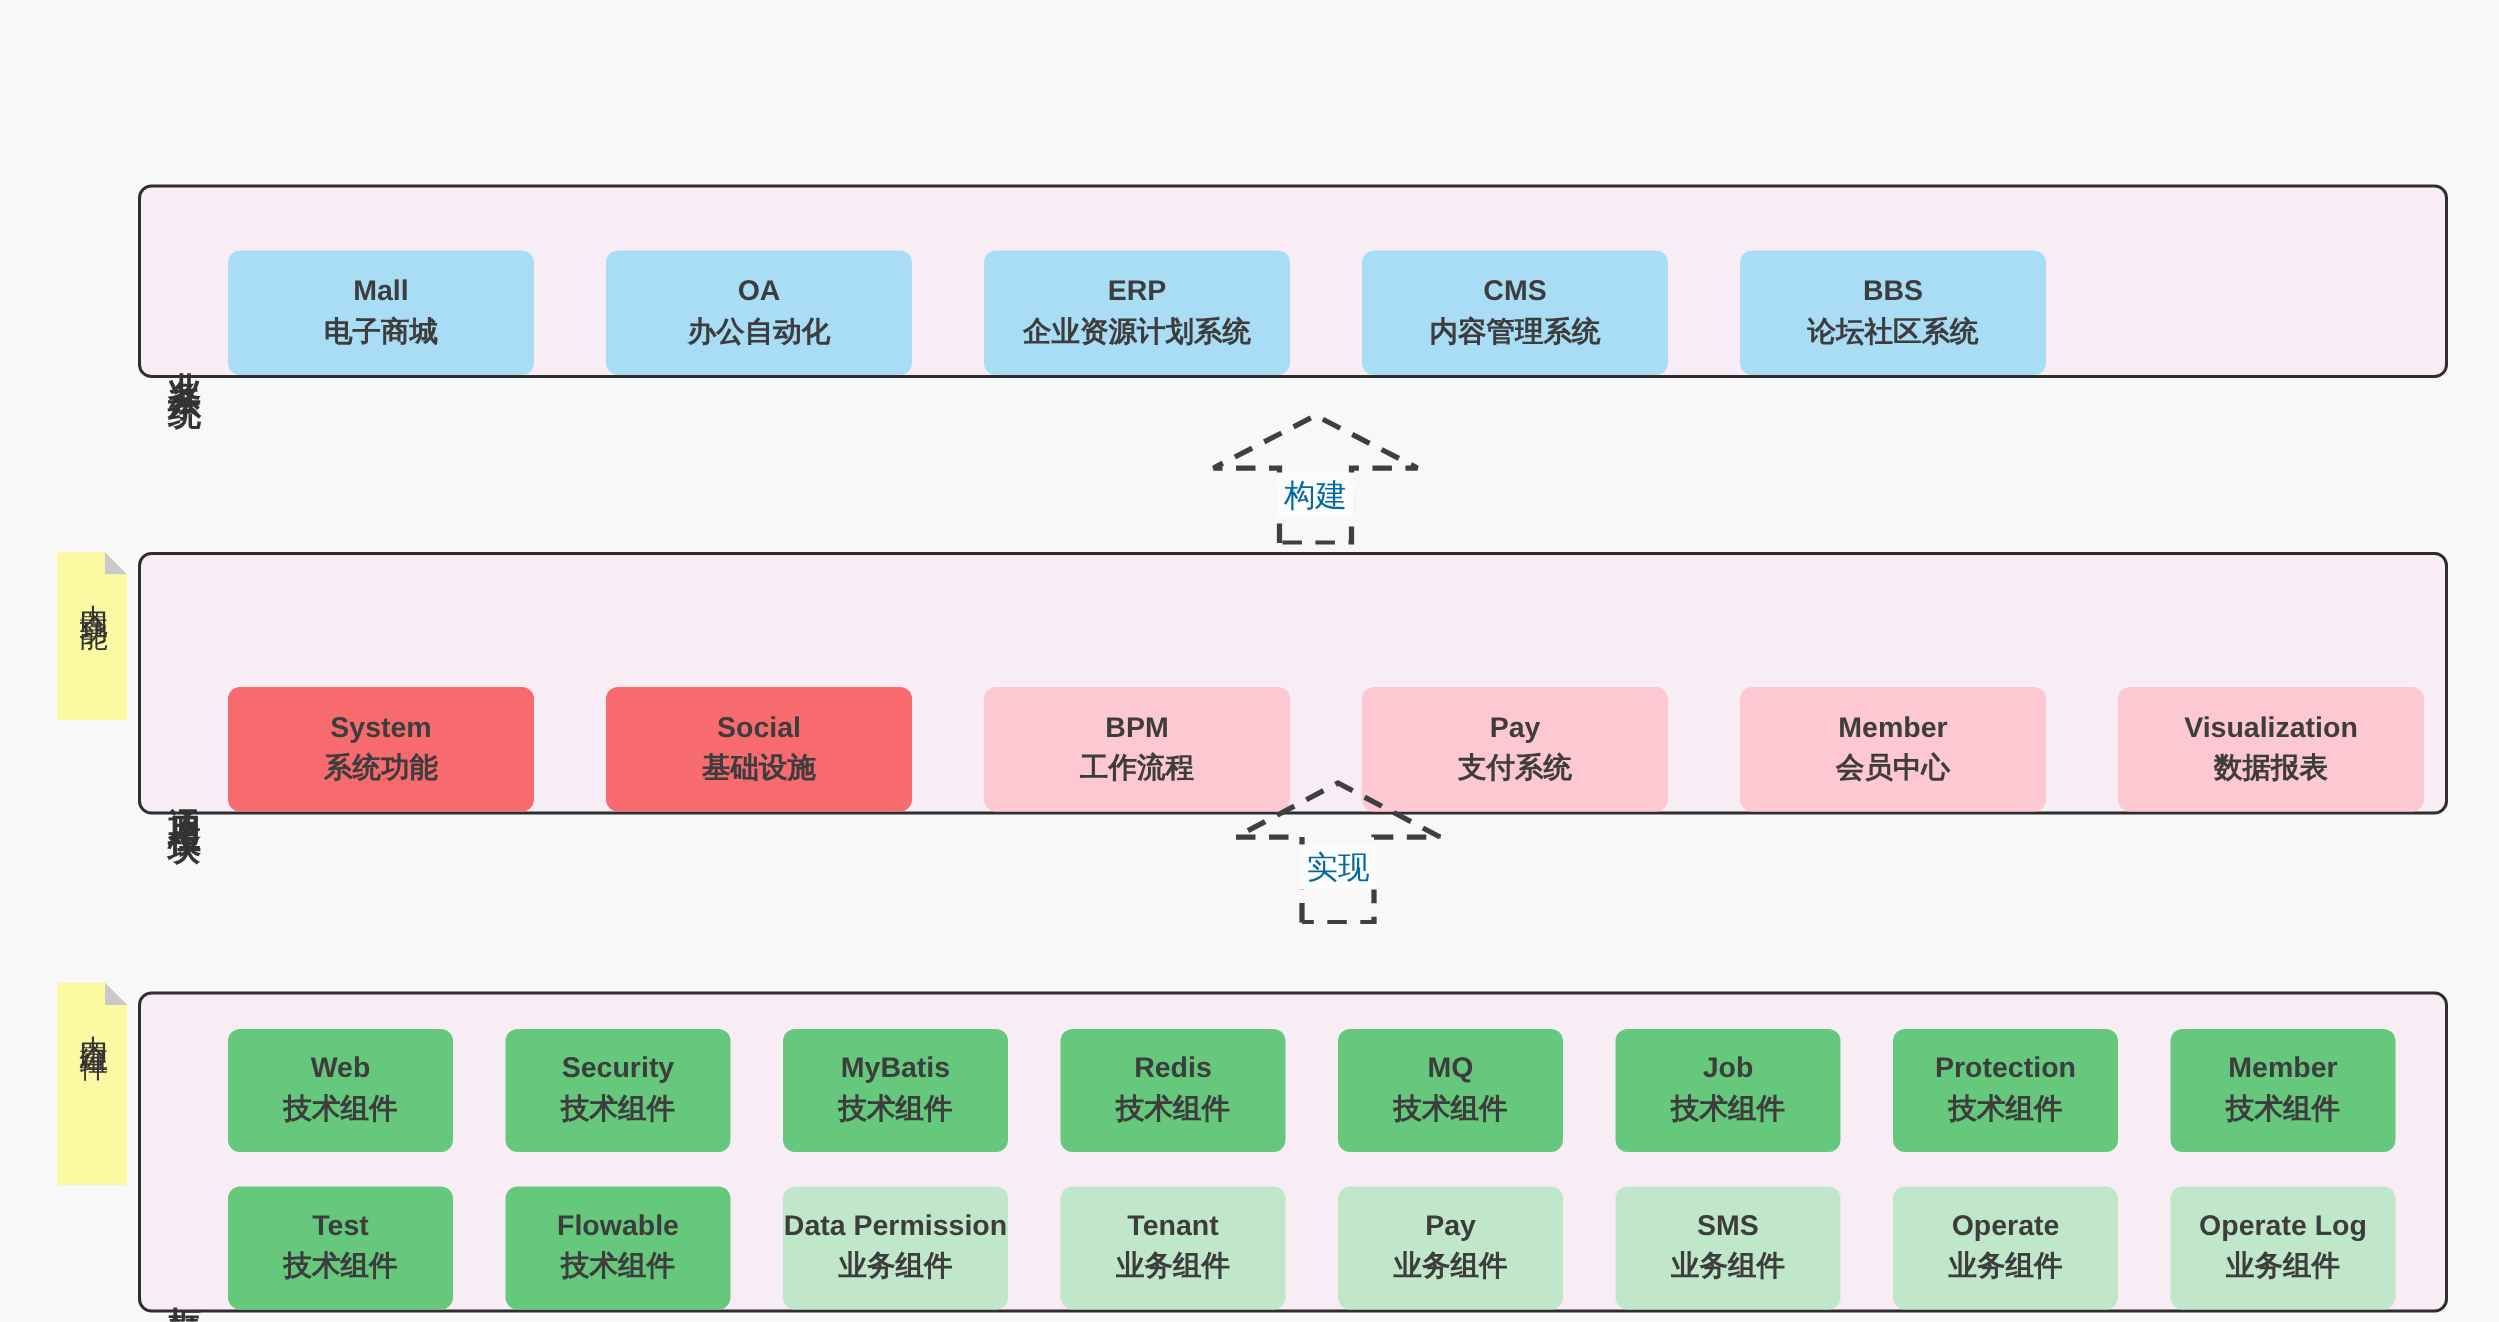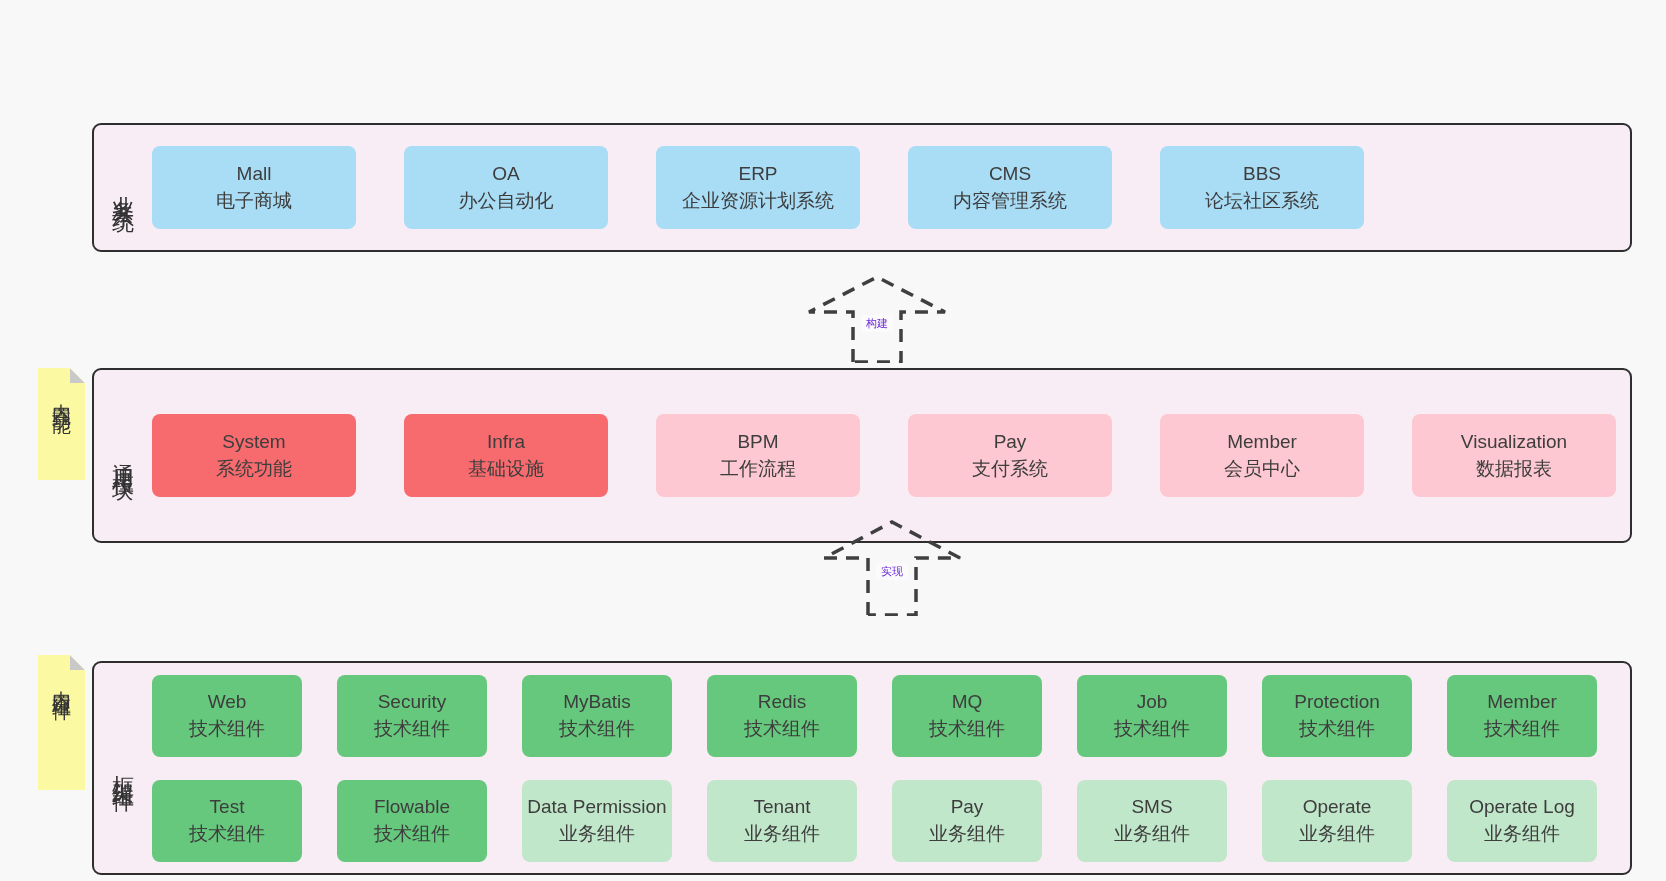--- a/index.html
+++ b/index.html
@@ -23,21 +23,21 @@
     background:var(--page-bg);
     font-family:"Liberation Sans","DejaVu Sans",sans-serif;
     color:var(--text);
     overflow:hidden;
   }
   .section{
     position:absolute;left:92px;width:1540px;
     background:var(--panel-bg);
     border:2px solid var(--panel-border);
     border-radius:9px;
-    display:flex;align-items:center;
+    display:flex;align-items:flex-end;font-weight:bold;
   }
   .s1{top:123px;height:129px;}
   .s2{top:368px;height:175px;}
   .s3{top:621px;height:214px;margin-top:40px;}
   .v-label-wrap{flex:0 0 58px;display:flex;align-items:center;justify-content:center;}
   .v-label{
     writing-mode:vertical-rl;text-orientation:upright;
     font-size:22px;letter-spacing:5px;color:#333;
   }
   .boxes-6{flex:1;display:flex;align-items:center;gap:48px;}
@@ -74,21 +74,21 @@
   .arrow{position:absolute;width:140px;}
   .arrow-1{left:807px;top:275px;height:88px;}
   .arrow-2{left:822px;top:520px;height:96px;}
   .arrow svg{display:block;}
   .arrow path{
     fill:none;stroke:var(--arrow-stroke);stroke-width:3.5;
     stroke-dasharray:13 9;stroke-linecap:butt;stroke-linejoin:miter;
   }
   .arrow-label{
     position:absolute;left:50%;transform:translateX(-50%);
-    background:#fbfbfb;padding:1px 5px;font-size:11px;color:#6d28d9;white-space:nowrap;
+    background:#fbfbfb;padding:1px 5px;font-size:21px;color:#0369a1;white-space:nowrap;
   }
   .arrow-1 .arrow-label{top:40px;}
   .arrow-2 .arrow-label{top:43px;}
 </style>
 </head>
 <body>
 
 <div>
 
   <div class="section s1">
@@ -134,21 +134,21 @@
   <div class="section s2">
     <div class="v-label-wrap">
       <div class="v-label">通用模块</div>
     </div>
     <div class="boxes-6">
       <div class="box red">
         <div>System</div>
         <div>系统功能</div>
       </div>
       <div class="box red">
-        <div>Infra</div>
+        <div>Social</div>
         <div>基础设施</div>
       </div>
       <div class="box pink">
         <div>BPM</div>
         <div>工作流程</div>
       </div>
       <div class="box pink">
         <div>Pay</div>
         <div>支付系统</div>
       </div>

